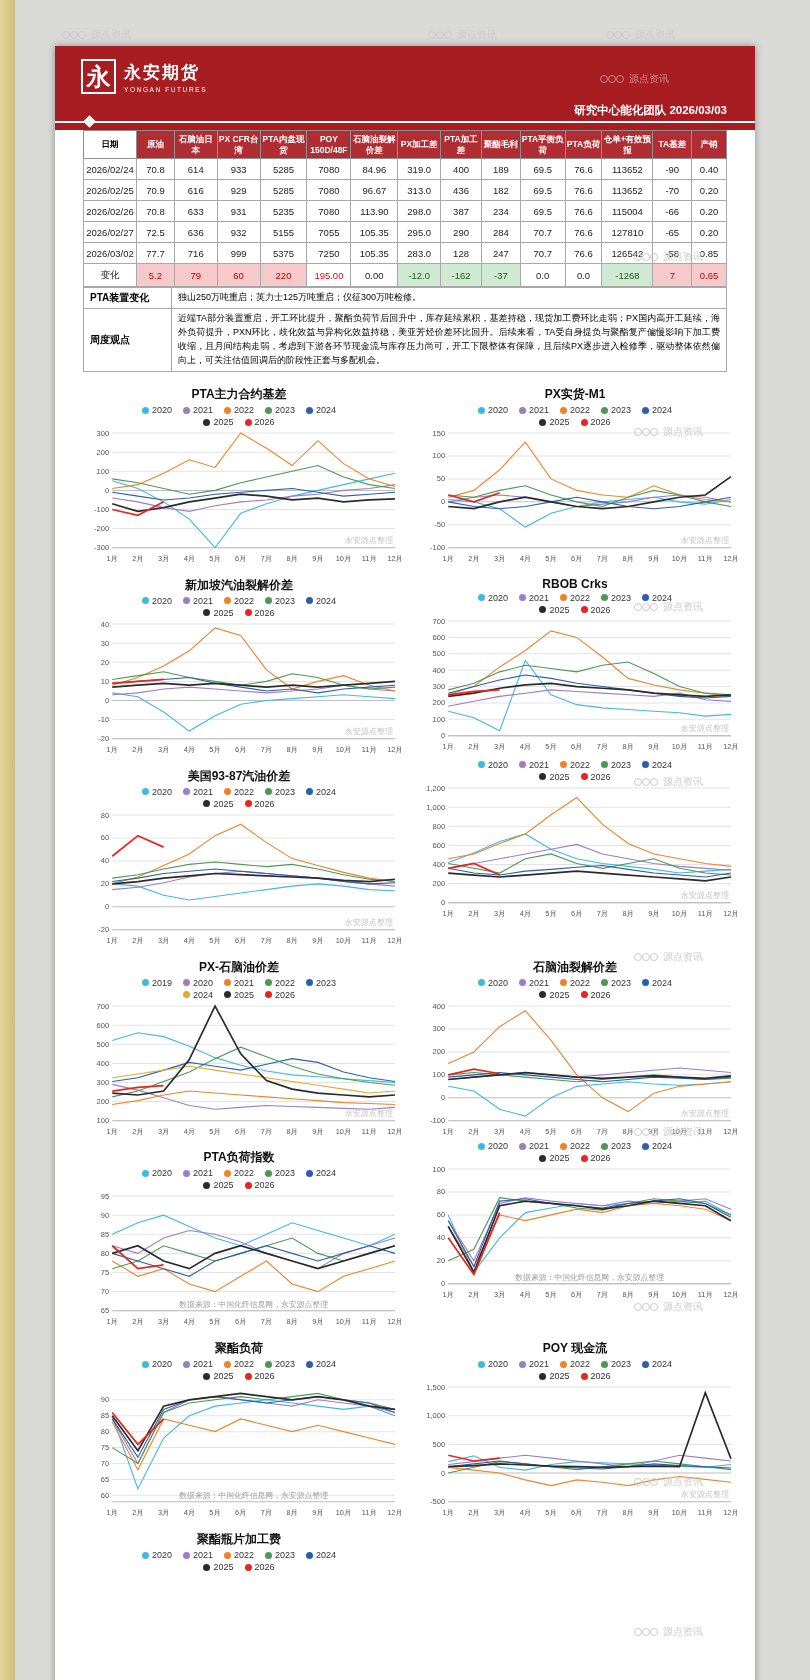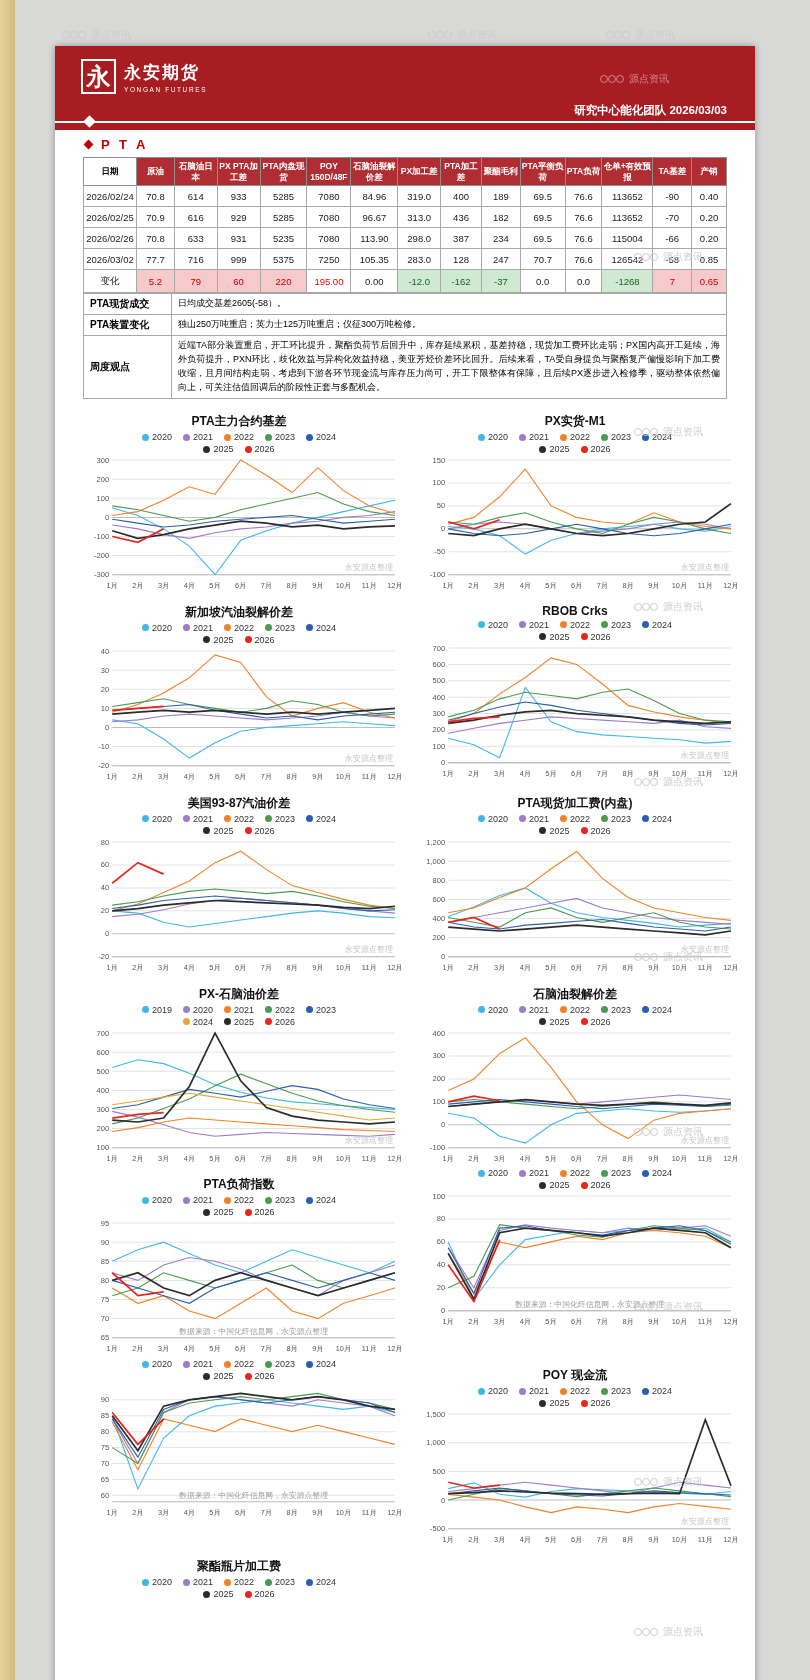--- a/index.html
+++ b/index.html
@@ -105,24 +105,20 @@
         <div class="brand-cn">永安期货</div>
         <div class="brand-en">YONGAN FUTURES</div>
       </div>
     </div>
     <div class="report-sub">研究中心能化团队  2026/03/03</div>
     <div class="band-line">
       <span class="diamond"></span>
     </div>
   </div>
 
-  <div class="section-label">
-    <span class="sec-diamond"></span>
-    <span>P T A</span>
-  </div>
 
   <table class="data-table">
     <colgroup>
       <col style="width:52px">
         <col style="width:37px">
         <col style="width:42px">
         <col style="width:42px">
       <col style="width:46px">
         <col style="width:43px">
         <col style="width:46px">
@@ -133,21 +129,21 @@
         <col style="width:36px">
       <col style="width:50px">
         <col style="width:38px">
         <col style="width:34px">
     </colgroup>
     <thead>
         <tr>
           <th class="th-first">日期</th>
           <th>原油</th>
           <th>石脑油日本</th>
-          <th>PX PTA加工差</th>
+          <th>PX CFR台湾</th>
           <th>PTA内盘现货</th>
           <th>POY 150D/48F</th>
           <th>石脑油裂解价差</th>
           <th>PX加工差</th>
           <th>PTA加工差</th>
           <th>聚酯毛利</th>
           <th>PTA平衡负荷</th>
           <th>PTA负荷</th>
           <th>仓单+有效预报</th>
           <th>TA基差</th>
@@ -200,20 +196,37 @@
           <td>298.0</td>
           <td>387</td>
           <td>234</td>
           <td>69.5</td>
           <td>76.6</td>
           <td>115004</td>
           <td>-66</td>
           <td>0.20</td>
         </tr>
         <tr>
+          <td>2026/02/27</td>
+          <td>72.5</td>
+          <td>636</td>
+          <td>932</td>
+          <td>5155</td>
+          <td>7055</td>
+          <td>105.35</td>
+          <td>295.0</td>
+          <td>290</td>
+          <td>284</td>
+          <td>70.7</td>
+          <td>76.6</td>
+          <td>127810</td>
+          <td>-65</td>
+          <td>0.20</td>
+        </tr>
+        <tr>
           <td>2026/03/02</td>
           <td>77.7</td>
           <td>716</td>
           <td>999</td>
           <td>5375</td>
           <td>7250</td>
           <td>105.35</td>
           <td>283.0</td>
           <td>128</td>
           <td>247</td>
@@ -243,24 +256,20 @@
       </tbody>
   </table>
 
   <table class="notes-table">
     <colgroup>
         <col style="width:88px">
         <col>
       </colgroup>
     <tbody>
         <tr>
-          <td class="note-label">PTA现货成交</td>
-          <td class="note-text">日均成交基差2605(-58）。</td>
-        </tr>
-        <tr>
           <td class="note-label">PTA装置变化</td>
           <td class="note-text">独山250万吨重启；英力士125万吨重启；仪征300万吨检修。</td>
         </tr>
         <tr>
           <td class="note-label">周度观点</td>
           <td class="note-text">近端TA部分装置重启，开工环比提升，聚酯负荷节后回升中，库存延续累积，基差持稳，现货加工费环比走弱；PX国内高开工延续，海外负荷提升，PXN环比，歧化效益与异构化效益持稳，美亚芳烃价差环比回升。后续来看，TA受自身提负与聚酯复产偏慢影响下加工费收缩，且月间结构走弱，考虑到下游各环节现金流与库存压力尚可，开工下限整体有保障，且后续PX逐步进入检修季，驱动整体依然偏向上，可关注估值回调后的阶段性正套与多配机会。</td>
         </tr>
       </tbody>
   </table>
 
@@ -612,21 +621,20 @@
           <polyline points="35.0,79.1 60.5,76.8 86.1,72.3 111.6,66.6 137.2,63.1 162.7,60.9 188.3,63.1 213.8,65.4 239.4,67.7 264.9,71.1 290.5,73.4 316.0,75.7" fill="none" stroke="#9e7cc8" stroke-width="1.1"></polyline>
           <polyline points="35.0,73.4 60.5,66.6 86.1,55.2 111.6,43.8 137.2,25.5 162.7,14.1 188.3,32.4 213.8,48.3 239.4,55.2 264.9,62.0 290.5,67.7 316.0,71.1" fill="none" stroke="#f0832a" stroke-width="1.1"></polyline>
           <polyline points="35.0,67.7 60.5,64.3 86.1,58.6 111.6,54.0 137.2,51.7 162.7,54.0 188.3,56.3 213.8,54.0 239.4,58.6 264.9,64.3 290.5,68.8 316.0,71.1" fill="none" stroke="#4c9a52" stroke-width="1.1"></polyline>
           <polyline points="35.0,71.1 60.5,67.7 86.1,63.1 111.6,60.9 137.2,58.6 162.7,60.9 188.3,63.1 213.8,65.4 239.4,67.7 264.9,71.1 290.5,73.4 316.0,72.3" fill="none" stroke="#2b5fae" stroke-width="1.1"></polyline>
           <polyline points="35.0,73.4 60.5,71.1 86.1,67.7 111.6,65.4 137.2,63.1 162.7,64.3 188.3,65.4 213.8,66.6 239.4,67.7 264.9,70.0 290.5,71.1 316.0,68.8" fill="none" stroke="#2b2b2b" stroke-width="1.7"></polyline>
           <polyline points="35.0,46.0 60.5,25.5 86.1,36.9" fill="none" stroke="#e8251f" stroke-width="1.7"></polyline>
           <text x="314" y="114" text-anchor="end" font-size="8" fill="#c4c4c4" font-family="Liberation Sans, sans-serif">永安源点整理</text>
         </svg>
       </div>
       <div class="chart-card">
-        <div class="chart-title">PTA现货加工费(内盘)</div>
         <div class="legend">
           <span class="legend-item">
             <span class="legend-dot" style="background: rgb(65, 184, 228);"></span>
             <span>2020</span>
           </span>
           <span class="legend-item">
             <span class="legend-dot" style="background: rgb(158, 124, 200);"></span>
             <span>2021</span>
           </span>
           <span class="legend-item">
@@ -967,20 +975,21 @@
           <polyline points="35.0,56.3 60.5,96.2 86.1,39.2 111.6,33.5 137.2,36.9 162.7,39.2 188.3,41.5 213.8,36.9 239.4,39.2 264.9,36.9 290.5,34.6 316.0,44.9" fill="none" stroke="#9e7cc8" stroke-width="1.1"></polyline>
           <polyline points="35.0,62.0 60.5,101.9 86.1,50.6 111.6,56.3 137.2,50.6 162.7,44.9 188.3,48.3 213.8,41.5 239.4,39.2 264.9,41.5 290.5,44.9 316.0,56.3" fill="none" stroke="#f0832a" stroke-width="1.1"></polyline>
           <polyline points="35.0,96.2 60.5,84.8 86.1,33.5 111.6,36.9 137.2,39.2 162.7,43.8 188.3,46.0 213.8,39.2 239.4,34.6 264.9,36.9 290.5,39.2 316.0,50.6" fill="none" stroke="#4c9a52" stroke-width="1.1"></polyline>
           <polyline points="35.0,56.3 60.5,101.9 86.1,36.9 111.6,34.6 137.2,39.2 162.7,41.5 188.3,43.8 213.8,39.2 239.4,36.9 264.9,34.6 290.5,39.2 316.0,52.9" fill="none" stroke="#2b5fae" stroke-width="1.1"></polyline>
           <polyline points="35.0,62.0 60.5,107.6 86.1,41.5 111.6,36.9 137.2,39.2 162.7,41.5 188.3,44.9 213.8,41.5 239.4,36.9 264.9,39.2 290.5,41.5 316.0,56.3" fill="none" stroke="#2b2b2b" stroke-width="1.7"></polyline>
           <polyline points="35.0,73.4 60.5,109.9 86.1,48.3" fill="none" stroke="#e8251f" stroke-width="1.7"></polyline>
           <text x="175.5" y="115" text-anchor="middle" font-size="7.8" fill="#9a9a9a" font-family="Liberation Sans, sans-serif">数据来源：中国化纤信息网，永安源点整理</text>
         </svg>
       </div>
       <div class="chart-card">
+        <div class="chart-title">聚酯负荷</div>
         <div class="legend">
           <span class="legend-item">
             <span class="legend-dot" style="background: rgb(65, 184, 228);"></span>
             <span>2020</span>
           </span>
           <span class="legend-item">
             <span class="legend-dot" style="background: rgb(158, 124, 200);"></span>
             <span>2021</span>
           </span>
           <span class="legend-item">

